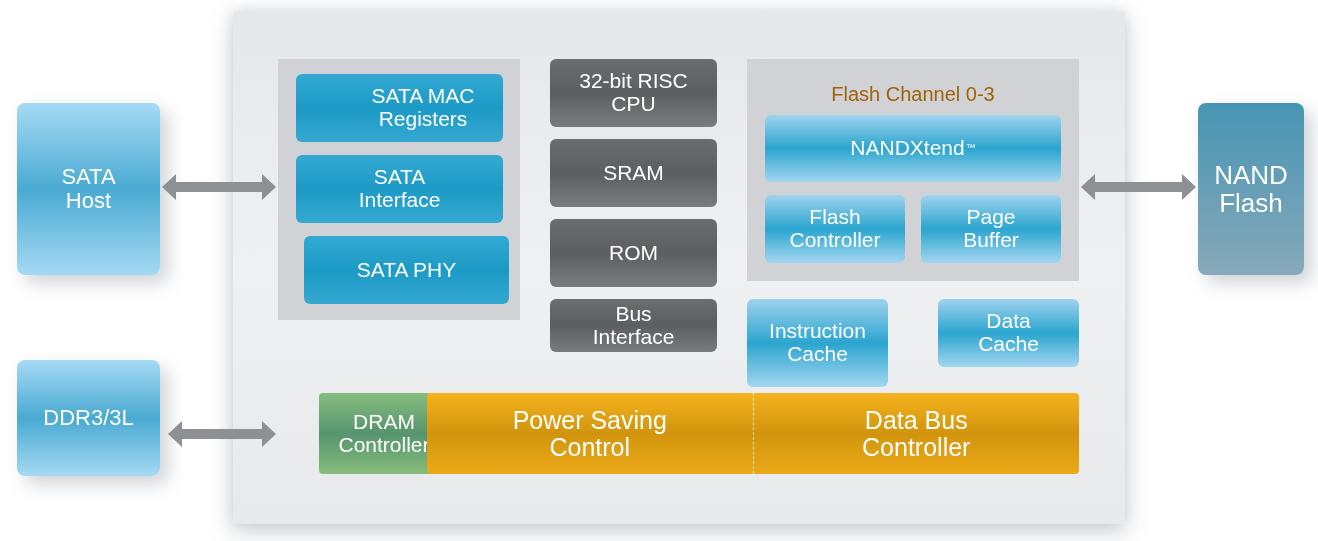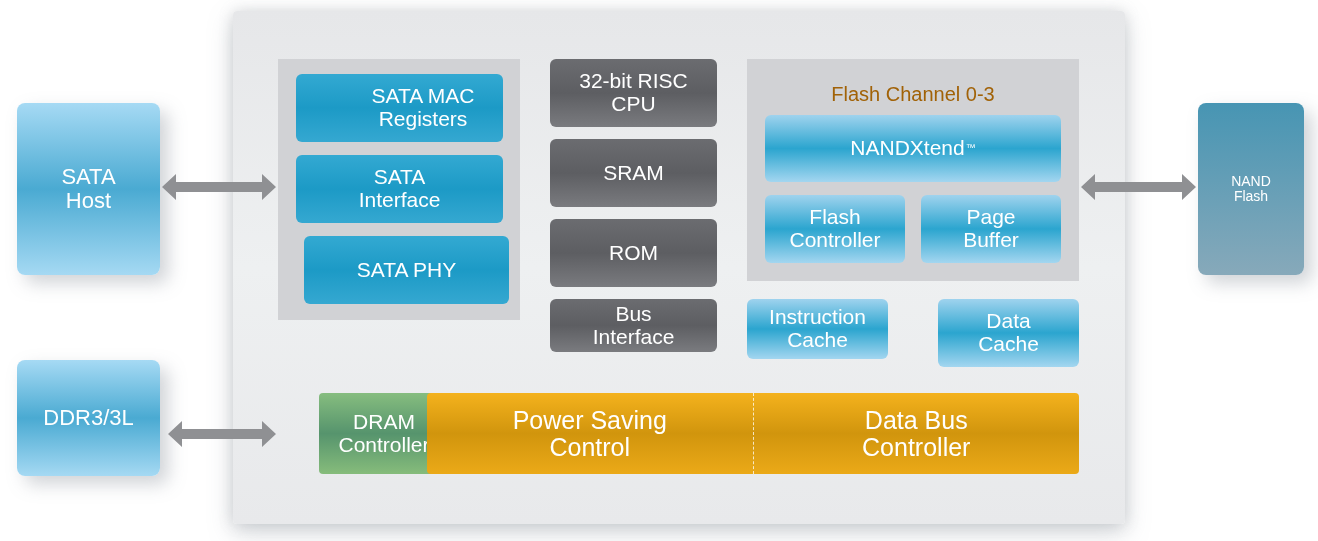--- a/index.html
+++ b/index.html
@@ -27,21 +27,21 @@
   .blue-light {
     background: linear-gradient(to bottom, #9fd3ee 0%, #2ba5cf 50%, #a3d6f0 100%);
   }
   .ext-blue {
     background: linear-gradient(to bottom, #a6daf4 0%, #4aaad2 50%, #a5d9f3 100%);
     border-radius: 8px; font-size: 22px;
     box-shadow: 8px 8px 18px rgba(120,130,140,0.35);
   }
   .ext-nand {
     background: linear-gradient(to bottom, #4795b3 0%, #87a9ba 100%);
-    border-radius: 8px; font-size: 14px;
+    border-radius: 8px; font-size: 26px;
     box-shadow: 8px 8px 18px rgba(120,130,140,0.35);
   }
   .gray-box {
     background: linear-gradient(to bottom, #6b6c70 0%, #5d5e62 50%, #7a7b7f 100%);
   }
   .green-box {
     background: linear-gradient(to bottom, #86bd7f 0%, #56946d 50%, #86bc7b 100%);
     border-radius: 4px;
   }
   .orange-bar {
@@ -103,21 +103,21 @@
 <div class="abs panel" style="left:747px;top:59px;width:332px;height:222px;"></div>
 <div class="abs flash-title" style="left:747px;top:83px;width:332px;">Flash Channel 0-3</div>
 <div class="abs box blue-light" style="left:765px;top:115px;width:296px;height:67px;">
   <span>NANDXtend</span><sup>™</sup>
 </div>
 <div class="abs box blue-light" style="left:765px;top:195px;width:140px;height:68px;">Flash
 Controller</div>
 <div class="abs box blue-light" style="left:921px;top:195px;width:140px;height:68px;">Page
 Buffer</div>
 
-<div class="abs box blue-light" style="left:747px;top:299px;width:141px;height:60px;">Instruction
+<div class="abs box blue-light" style="left:747px;top:299px;width:141px;height:88px;">Instruction
 Cache</div>
 <div class="abs box blue-light" style="left:938px;top:299px;width:141px;height:68px;">Data
 Cache</div>
 
 <div class="abs box green-box" style="left:279px;top:393px;width:130px;height:81px;margin-left:40px;">DRAM
 Controller</div>
 
 <div class="abs orange-bar" style="left:427px;top:393px;width:652px;height:81px;">
   <div class="orange-cell">Power Saving
 Control</div>

